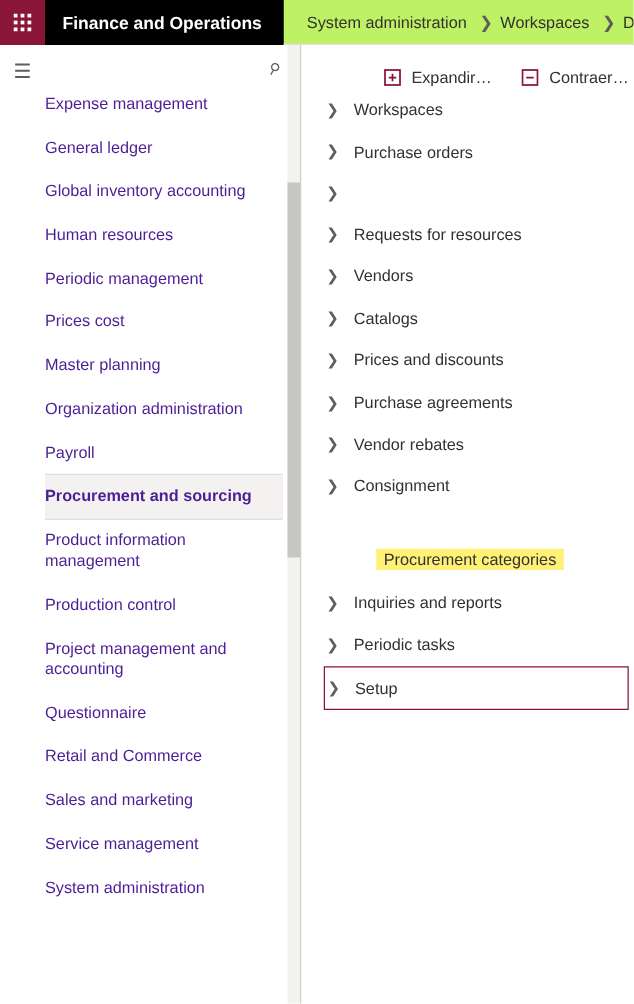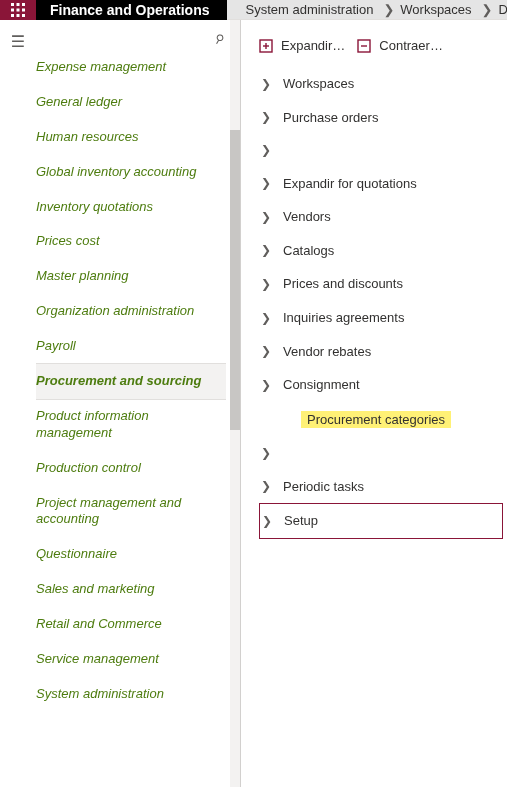--- a/index.html
+++ b/index.html
@@ -6,24 +6,24 @@
   body {
     font-family: "Segoe UI", Arial, sans-serif;
     font-size: 13px;
     color: #323130;
     background: #fff;
     width: 507px;
     height: 803px;
     overflow: hidden;
   }
   .topbar {
-    height: 20px;
+    height: 36px;
     display: flex;
     align-items: stretch;
-    background: #e5e5e5;
+    background: #bef264;
     position: relative;
     z-index: 2;
   }
   .waffle {
     width: 36px;
     background: #8a1538;
     display: flex;
     align-items: center;
     justify-content: center;
   }
@@ -83,23 +83,22 @@
     display: flex;
     justify-content: flex-end;
     align-items: center;
     padding-right: 2px;
     color: #605e5c;
     font-size: 13px;
   }
   .nav-item {
     padding: 9px 4px 9px 0;
     cursor: pointer;
-    color: #4d7c0f;
+    color: #4c1d95;
     line-height: 1.3;
-    font-style: italic;
   }
   .nav-item.selected {
     font-weight: 600;
     position: relative;
     margin-left: -36px;
     padding-left: 36px;
     background: #f3f2f1;
     box-shadow: 0 1px 0 #e1dfdd, 0 -1px 0 #e1dfdd;
   }
   .nav-item.selected::before {
@@ -129,22 +128,23 @@
     width: 1px;
     background: #d2d0ce;
   }
   .content {
     flex: 1;
     padding: 18px 4px 0 18px;
     overflow: hidden;
   }
   .actions {
     display: flex;
-    gap: 12px;
-    margin-bottom: 14px;
+    gap: 24px;
+    margin-bottom: 2px;
+    justify-content: flex-end;
   }
   .action {
     display: flex;
     align-items: center;
     gap: 8px;
     color: #323130;
     font-size: 13px;
     min-width: 0;
   }
   .action .icon-box {
@@ -164,20 +164,21 @@
     color: #605e5c;
     width: 14px;
     display: inline-flex;
     justify-content: center;
     font-size: 12px;
   }
   .tree-item.indent { padding-left: 18px; }
   .tree-item.indent .caret-space { width: 14px; display: inline-block; }
   .highlighted {
     background: #fff176;
+    margin-top: 24px;
   }
   .setup-box {
     border: 1px solid #8a1538;
     padding-right: 20px;
   }
   .trunc { overflow: hidden; text-overflow: ellipsis; white-space: nowrap; max-width: 68px; display: inline-block; }
 </style>
 </head>
 <body>
 
@@ -213,34 +214,34 @@
     <span class="hamburger">☰</span>
   </div>
 
   <div class="nav-col">
     <div class="nav-scroll">
       <div class="pin-row">
         <span style="transform: rotate(30deg); font-size:12px;">⚲</span>
       </div>
       <div class="nav-item">Expense management</div>
       <div class="nav-item">General ledger</div>
+      <div class="nav-item">Global inventory accounting</div>
       <div class="nav-item">Human resources</div>
-      <div class="nav-item">Global inventory accounting</div>
-      <div class="nav-item">Inventory quotations</div>
+      <div class="nav-item">Periodic management</div>
       <div class="nav-item">Prices cost</div>
       <div class="nav-item">Master planning</div>
       <div class="nav-item">Organization administration</div>
       <div class="nav-item">Payroll</div>
       <div class="nav-item selected">Procurement and sourcing</div>
       <div class="nav-item">Product information management</div>
       <div class="nav-item">Production control</div>
       <div class="nav-item">Project management and accounting</div>
       <div class="nav-item">Questionnaire</div>
+      <div class="nav-item">Retail and Commerce</div>
       <div class="nav-item">Sales and marketing</div>
-      <div class="nav-item">Retail and Commerce</div>
       <div class="nav-item">Service management</div>
       <div class="nav-item">System administration</div>
     </div>
     <div class="vscrollbar">
       <div class="vscroll-thumb"></div>
     </div>
   </div>
 
   <div class="divider"></div>
 
@@ -274,52 +275,53 @@
         </div>
       <div class="tree-item">
           <span class="caret">❯</span>
           <span>Purchase orders</span>
         </div>
       <div class="tree-item">
           <span class="caret">❯</span>
         </div>
       <div class="tree-item">
           <span class="caret">❯</span>
-          <span>Expandir for quotations</span>
+          <span>Requests for resources</span>
         </div>
       <div class="tree-item">
           <span class="caret">❯</span>
           <span>Vendors</span>
         </div>
       <div class="tree-item">
           <span class="caret">❯</span>
           <span>Catalogs</span>
         </div>
       <div class="tree-item">
           <span class="caret">❯</span>
           <span>Prices and discounts</span>
         </div>
       <div class="tree-item">
           <span class="caret">❯</span>
-          <span>Inquiries agreements</span>
+          <span>Purchase agreements</span>
         </div>
       <div class="tree-item">
           <span class="caret">❯</span>
           <span>Vendor rebates</span>
         </div>
       <div class="tree-item">
           <span class="caret">❯</span>
           <span>Consignment</span>
         </div>
       <div class="tree-item indent">
           <span class="caret-space"></span>
           <span class="highlighted" style="padding:1px 6px;">Procurement categories</span>
         </div>
       <div class="tree-item">
           <span class="caret">❯</span>
+          <span>Inquiries and reports</span>
         </div>
       <div class="tree-item">
           <span class="caret">❯</span>
           <span>Periodic tasks</span>
         </div>
       <div class="tree-item setup-box">
           <span class="caret">❯</span>
           <span>Setup</span>
         </div>
     </div>

